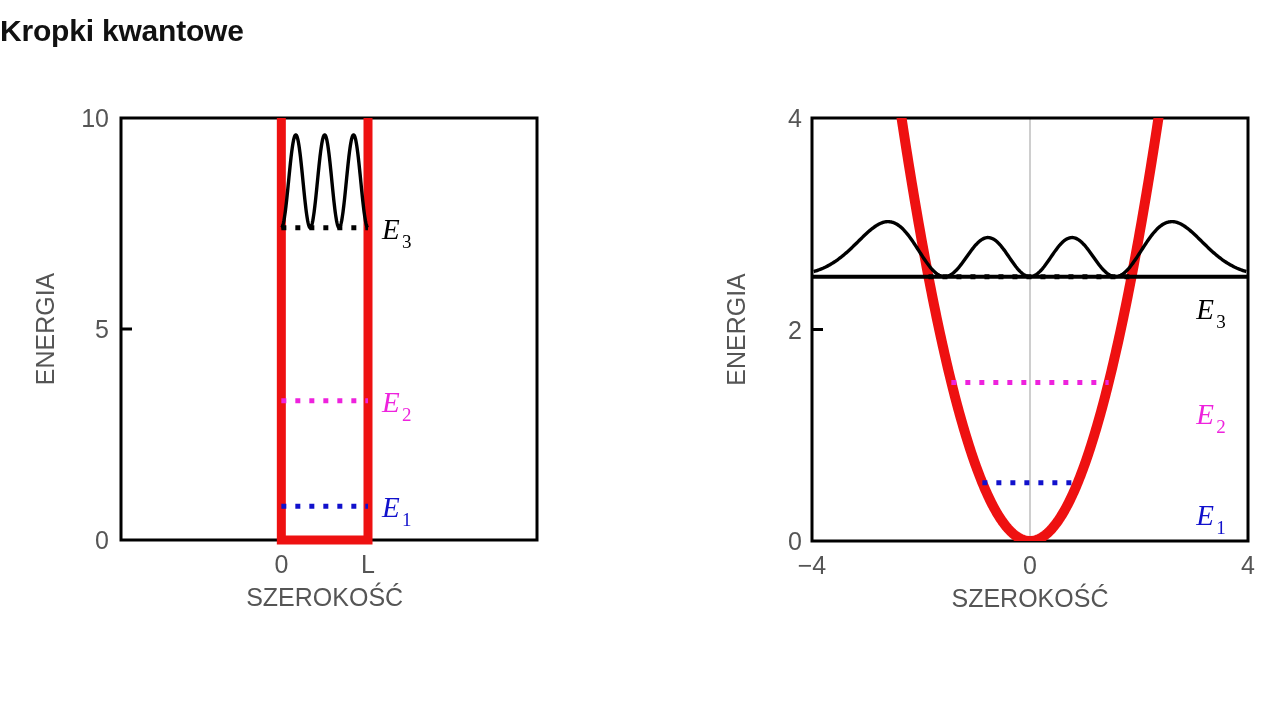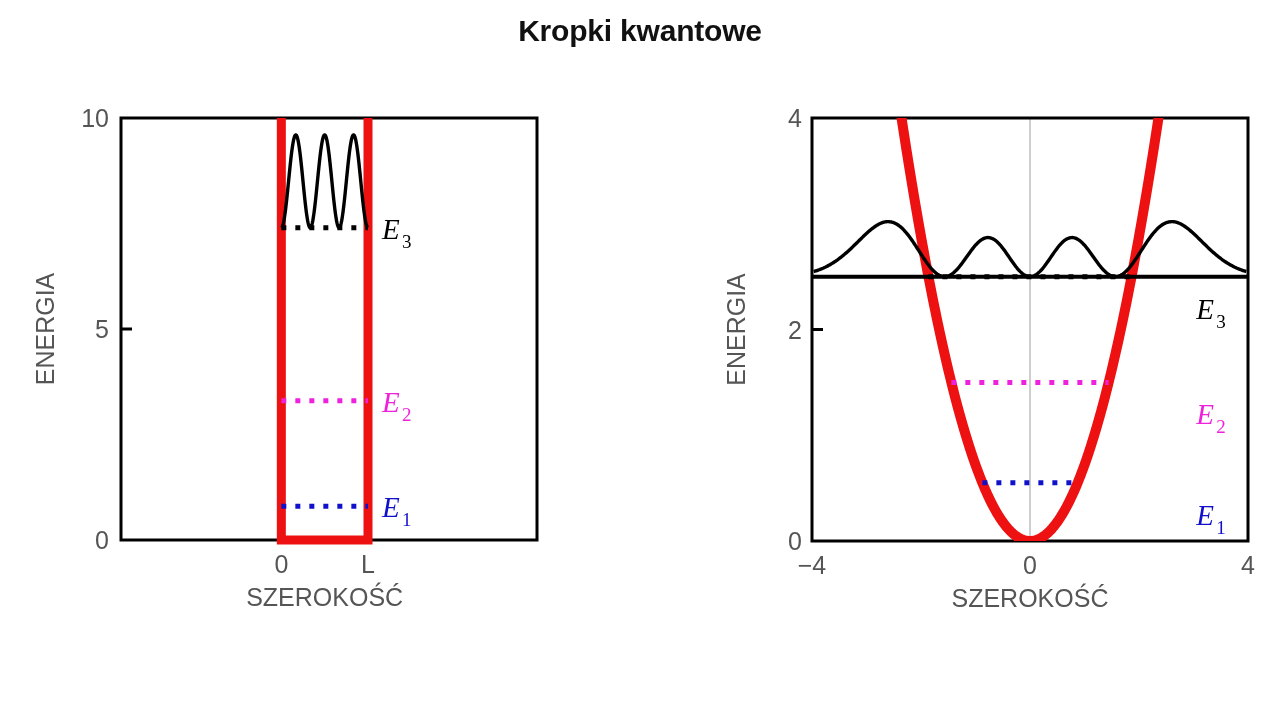--- a/index.html
+++ b/index.html
@@ -3,21 +3,21 @@
 <meta charset="utf-8">
 <style>
   html,body{margin:0;padding:0;}
   body{
     width:1280px;height:720px;background:#ffffff;
     font-family:"Liberation Sans",sans-serif;
     overflow:hidden;position:relative;
   }
   #page-title{
     position:absolute;top:14px;left:0;width:1280px;
-    text-align:center;font-size:30px;font-weight:bold;color:#111111;
+    text-align:left;font-size:30px;font-weight:bold;color:#111111;
     letter-spacing:-0.2px;
   }
   .panel{position:absolute;top:95px;}
   #panel-left{left:20px;}
   #panel-right{left:715px;}
   svg{display:block;}
   .tick-label{font-family:"Liberation Sans",sans-serif;font-size:25px;fill:#555555;}
   .axis-title{font-family:"Liberation Sans",sans-serif;font-size:25px;fill:#555555;}
   .lvl-label{font-family:"Liberation Serif",serif;font-style:italic;font-size:29px;}
   .lvl-sub{font-family:"Liberation Serif",serif;font-style:normal;font-size:19px;}

